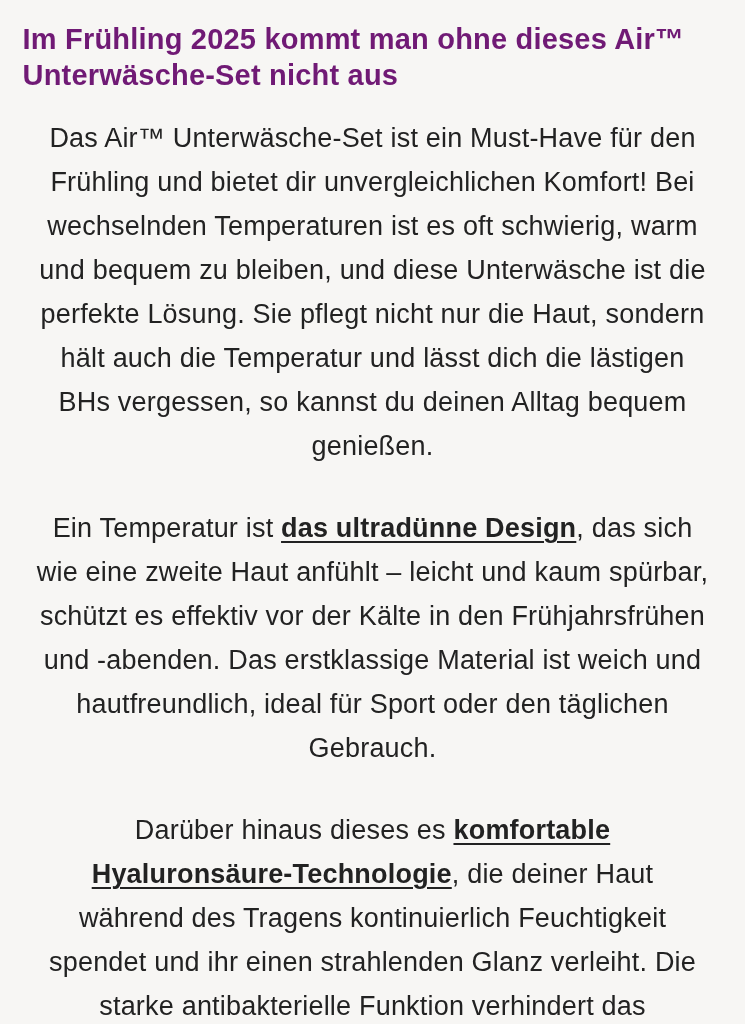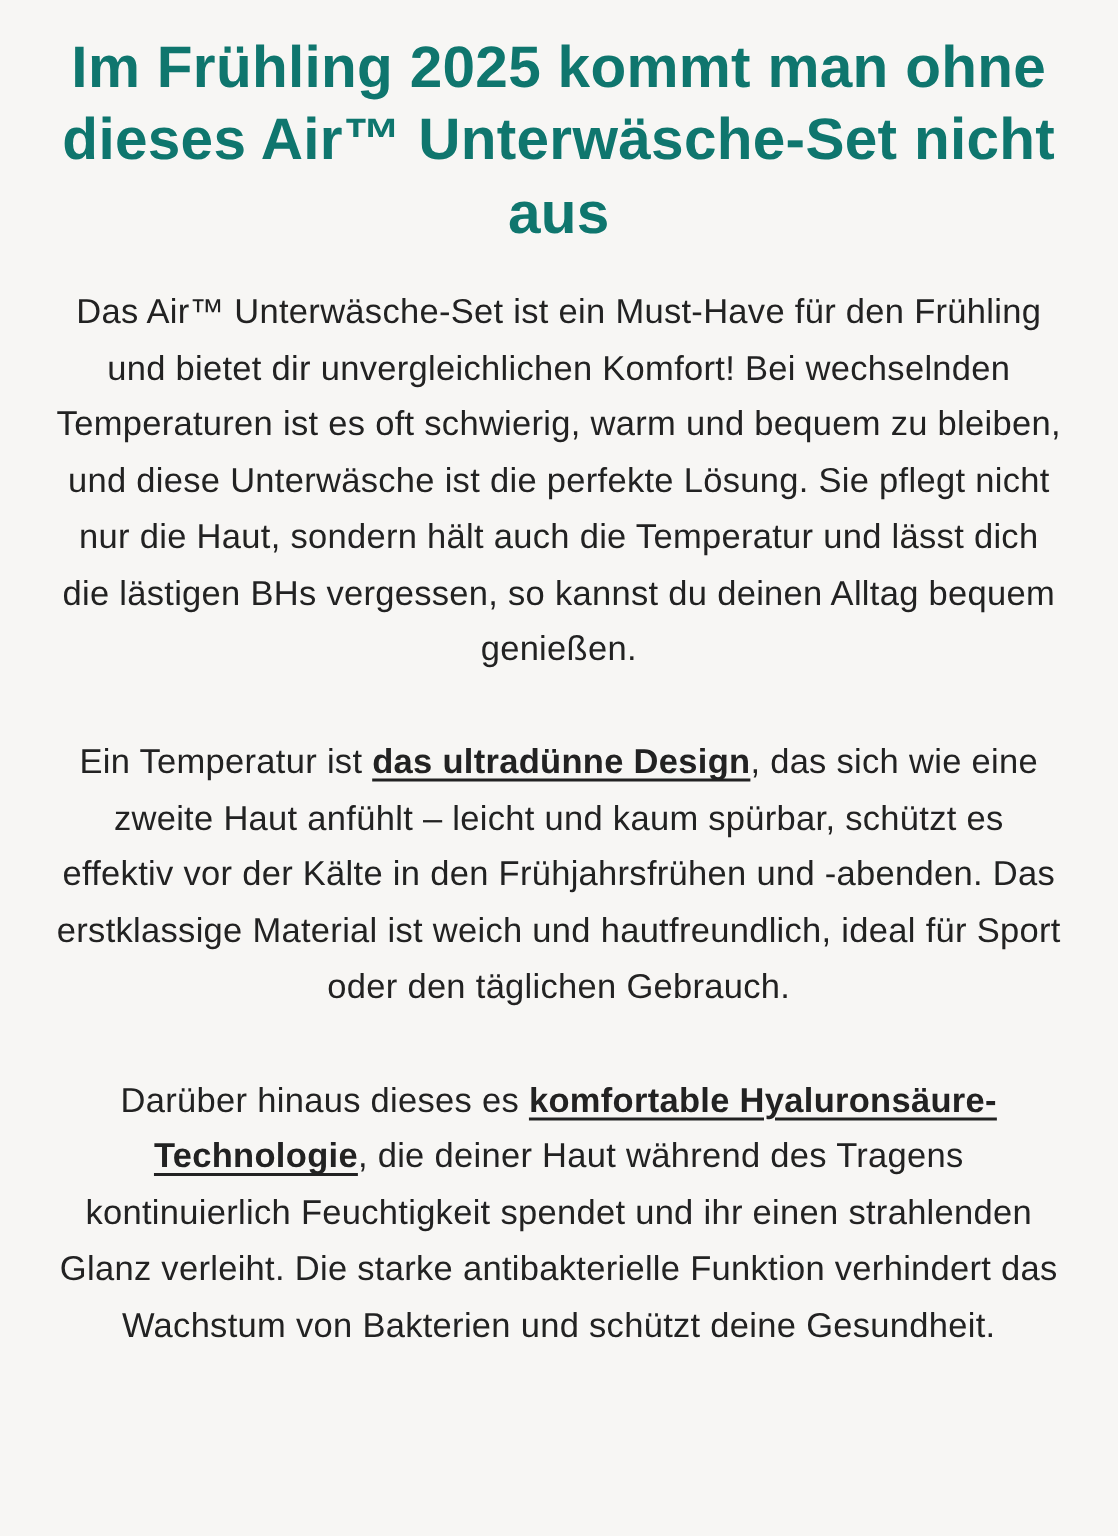--- a/index.html
+++ b/index.html
@@ -16,32 +16,32 @@
   }
   .page {
     box-sizing: border-box;
     width: 745px;
     height: 1024px;
     padding: 16px 20px 10px 20px;
   }
   h1.page-title {
     max-width: 700px;
     margin: 6px auto 22px auto;
-    text-align: center;
-    font-size: 39px;
+    text-align: left;
+    font-size: 29px;
     line-height: 1.24;
     font-weight: 700;
     letter-spacing: 0.2px;
-    color: #0f766e;
+    color: #701a75;
   }
   .body-para {
     max-width: 672px;
     margin: 0 auto 38px auto;
     text-align: center;
-    font-size: 23px;
+    font-size: 27px;
     line-height: 1.63;
     font-weight: 400;
     letter-spacing: 0.2px;
     color: #222222;
   }
   .body-para:last-child {
     margin-bottom: 0;
   }
   .u {
     text-decoration: underline;

